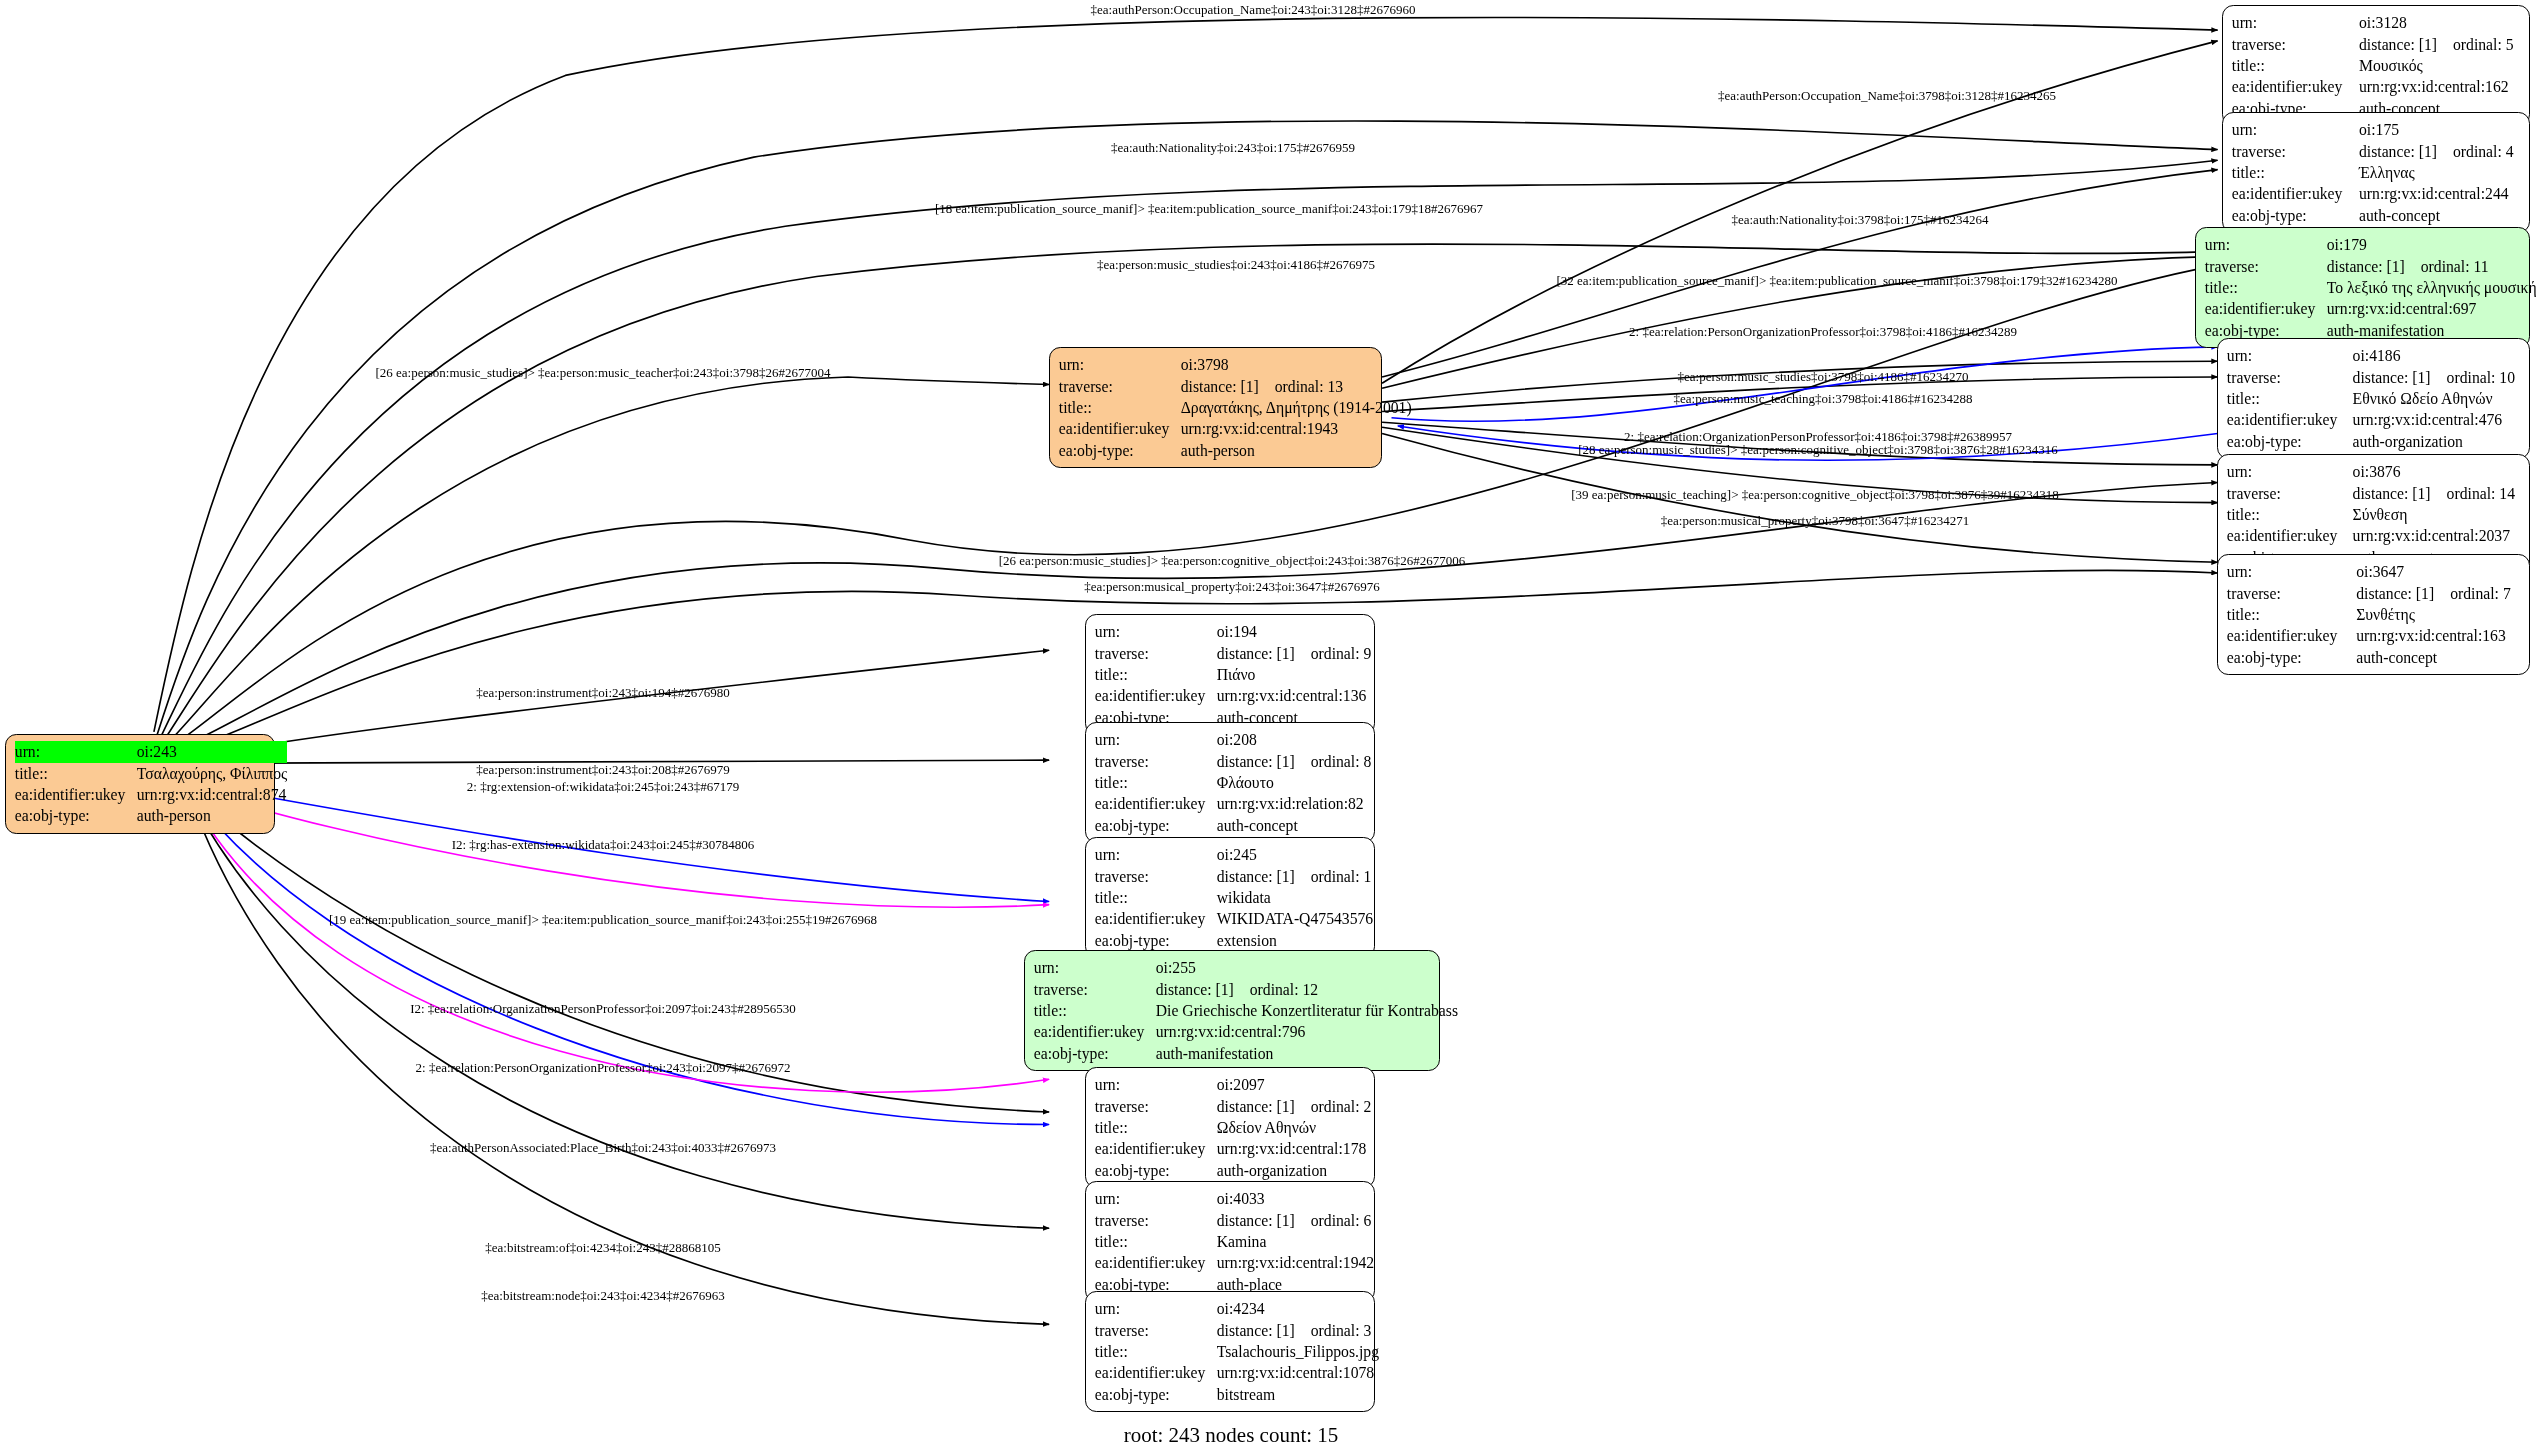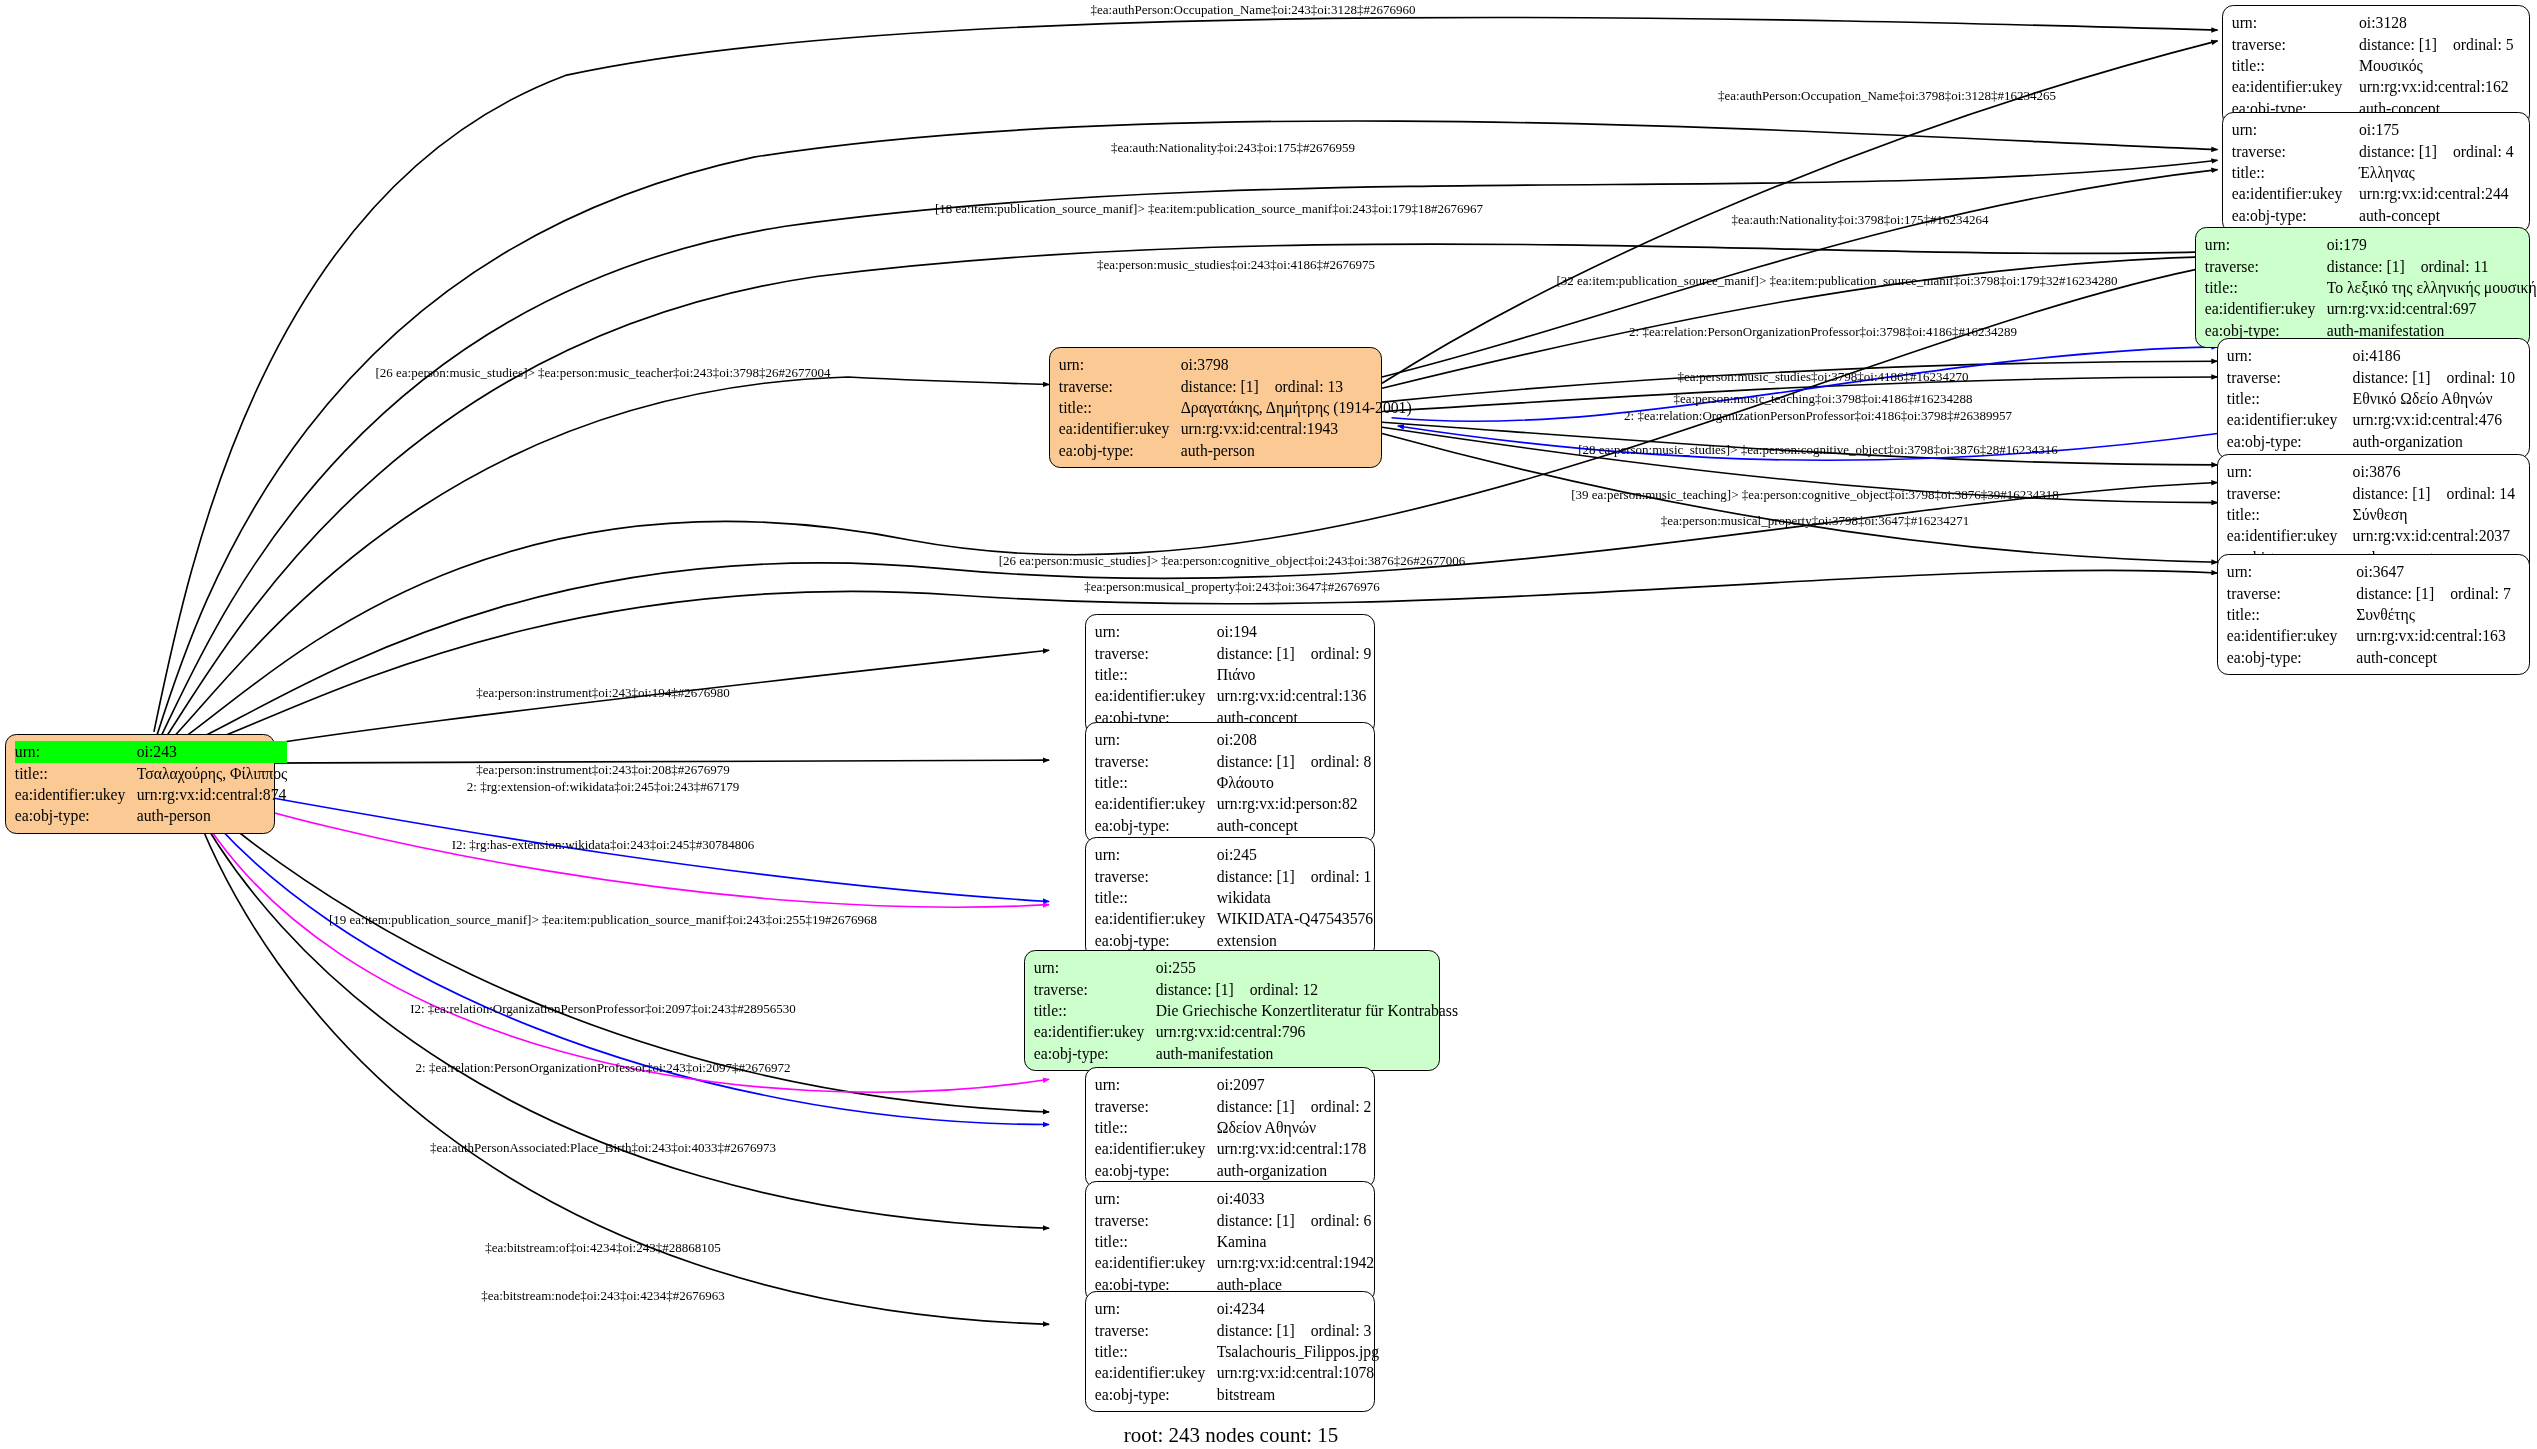--- a/index.html
+++ b/index.html
@@ -324,21 +324,21 @@
       <tr class="trav">
             <td class="k">traverse:</td>
             <td class="v"><span class="d">distance: [1]</span><span>ordinal: 8</span></td>
           </tr>
       <tr>
             <td class="k">title::</td>
             <td class="v">Φλάουτο</td>
           </tr>
       <tr>
             <td class="k">ea:identifier:ukey</td>
-            <td class="v">urn:rg:vx:id:person:82</td>
+            <td class="v">urn:rg:vx:id:relation:82</td>
           </tr>
       <tr>
             <td class="k">ea:obj-type:</td>
             <td class="v">auth-concept</td>
           </tr>
     </tbody>
       </table>
   </div>
 
   <div class="node" style="left:1085px;top:837px;width:290px;">
@@ -479,21 +479,21 @@
   <div class="edge-label" style="left:1253px;top:10px;">‡ea:authPerson:Occupation_Name‡oi:243‡oi:3128‡#2676960</div>
   <div class="edge-label" style="left:1887px;top:96px;">‡ea:authPerson:Occupation_Name‡oi:3798‡oi:3128‡#16234265</div>
   <div class="edge-label" style="left:1233px;top:148px;">‡ea:auth:Nationality‡oi:243‡oi:175‡#2676959</div>
   <div class="edge-label" style="left:1209px;top:209px;">[18 ea:item:publication_source_manif]&gt; ‡ea:item:publication_source_manif‡oi:243‡oi:179‡18#2676967</div>
   <div class="edge-label" style="left:1860px;top:220px;">‡ea:auth:Nationality‡oi:3798‡oi:175‡#16234264</div>
   <div class="edge-label" style="left:1236px;top:265px;">‡ea:person:music_studies‡oi:243‡oi:4186‡#2676975</div>
   <div class="edge-label" style="left:1837px;top:281px;">[32 ea:item:publication_source_manif]&gt; ‡ea:item:publication_source_manif‡oi:3798‡oi:179‡32#16234280</div>
   <div class="edge-label" style="left:1823px;top:332px;">2: ‡ea:relation:PersonOrganizationProfessor‡oi:3798‡oi:4186‡#16234289</div>
   <div class="edge-label" style="left:1823px;top:377px;">‡ea:person:music_studies‡oi:3798‡oi:4186‡#16234270</div>
   <div class="edge-label" style="left:1823px;top:399px;">‡ea:person:music_teaching‡oi:3798‡oi:4186‡#16234288</div>
-  <div class="edge-label" style="left:1818px;top:416px;">2: ‡ea:relation:OrganizationPersonProfessor‡oi:4186‡oi:3798‡#26389957</div>
+  <div class="edge-label" style="left:1818px;top:437px;">2: ‡ea:relation:OrganizationPersonProfessor‡oi:4186‡oi:3798‡#26389957</div>
   <div class="edge-label" style="left:1818px;top:450px;">[28 ea:person:music_studies]&gt; ‡ea:person:cognitive_object‡oi:3798‡oi:3876‡28#16234316</div>
   <div class="edge-label" style="left:1815px;top:495px;">[39 ea:person:music_teaching]&gt; ‡ea:person:cognitive_object‡oi:3798‡oi:3876‡39#16234318</div>
   <div class="edge-label" style="left:1815px;top:521px;">‡ea:person:musical_property‡oi:3798‡oi:3647‡#16234271</div>
   <div class="edge-label" style="left:603px;top:373px;">[26 ea:person:music_studies]&gt; ‡ea:person:music_teacher‡oi:243‡oi:3798‡26#2677004</div>
   <div class="edge-label" style="left:1232px;top:561px;">[26 ea:person:music_studies]&gt; ‡ea:person:cognitive_object‡oi:243‡oi:3876‡26#2677006</div>
   <div class="edge-label" style="left:1232px;top:587px;">‡ea:person:musical_property‡oi:243‡oi:3647‡#2676976</div>
   <div class="edge-label" style="left:603px;top:693px;">‡ea:person:instrument‡oi:243‡oi:194‡#2676980</div>
   <div class="edge-label" style="left:603px;top:770px;">‡ea:person:instrument‡oi:243‡oi:208‡#2676979</div>
   <div class="edge-label" style="left:603px;top:787px;">2: ‡rg:extension-of:wikidata‡oi:245‡oi:243‡#67179</div>
   <div class="edge-label" style="left:603px;top:845px;">I2: ‡rg:has-extension:wikidata‡oi:243‡oi:245‡#30784806</div>

